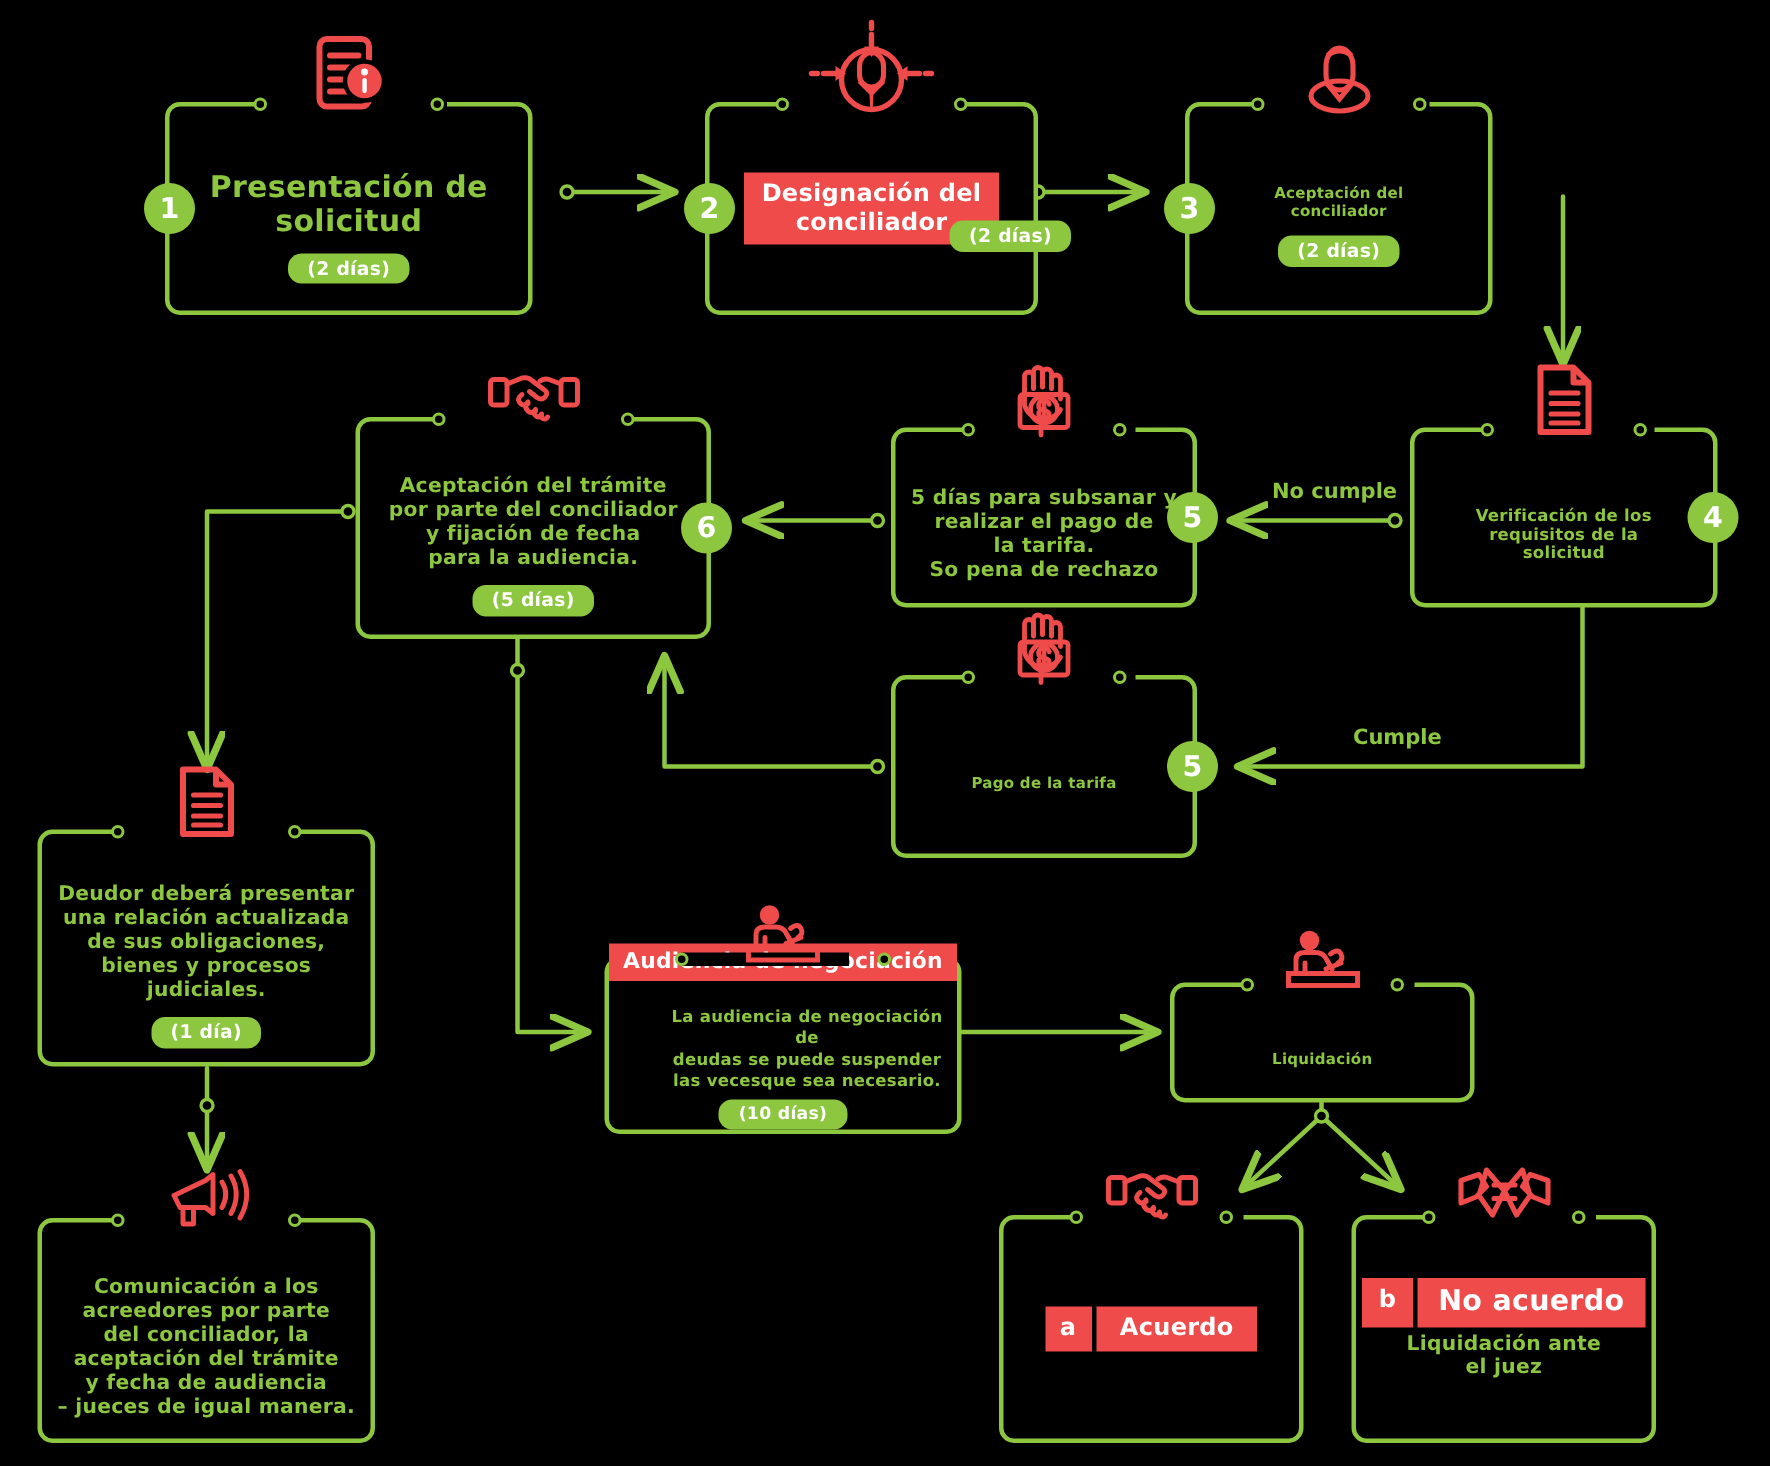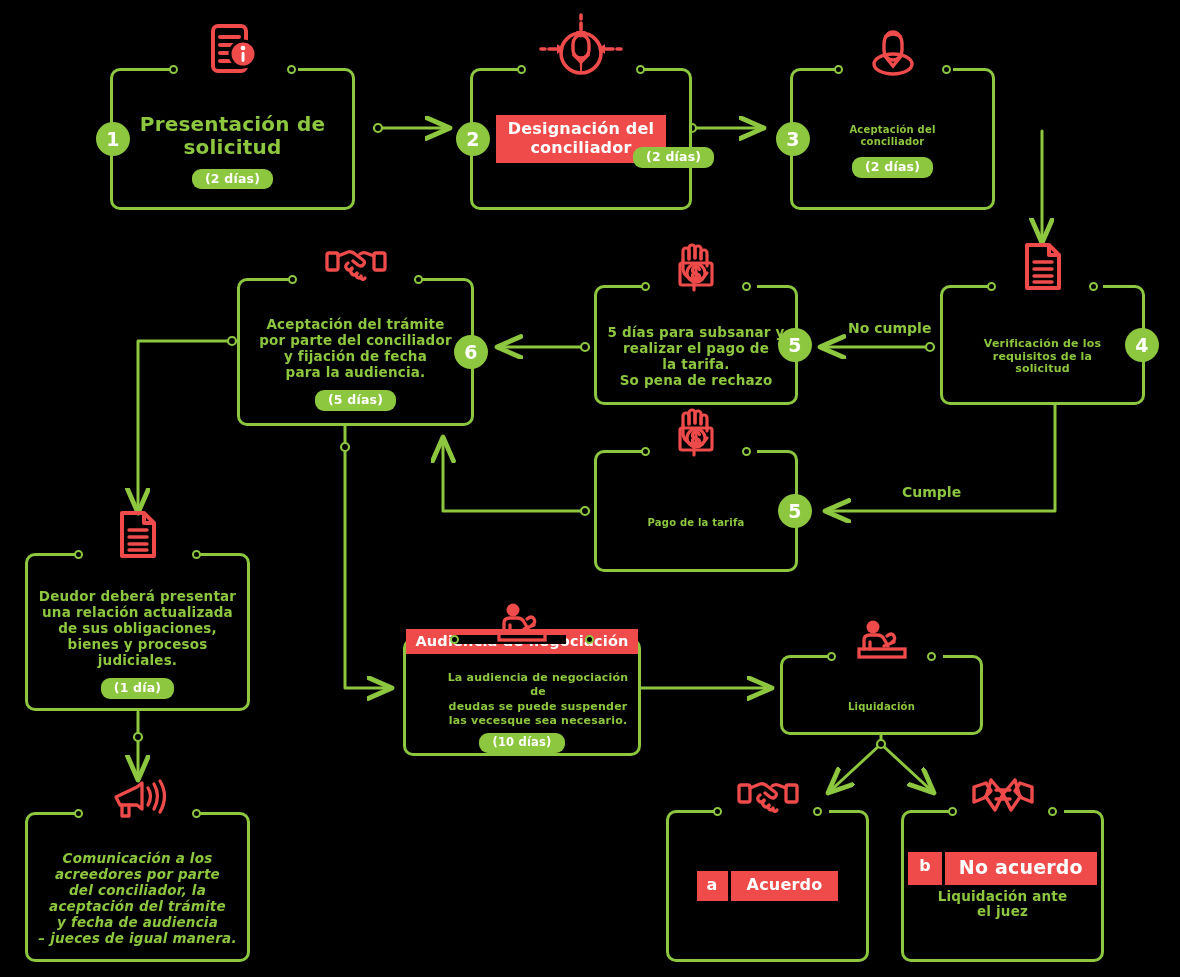--- a/index.html
+++ b/index.html
@@ -359,21 +359,21 @@
       <svg class="icn" width="56" height="44" viewBox="0 0 56 44">
         <g fill="none" stroke="#EF4B4B" stroke-width="3.3" stroke-linejoin="round" stroke-linecap="round">
           <path d="M6,19 L27,9 L32,5 L32,31 L27,27 L10,27 Z"></path>
           <path d="M12,27 L12,38 L19,38 L19,27"></path>
           <path d="M38,10 q5,8 0,17"></path>
           <path d="M44,6 q7,12 0,25"></path>
           <path d="M50,3 q9,15 0,31"></path>
         </g>
       </svg>
     </div>
-    <div class="title t14" style="white-space:pre-line;font-style:italic;">Comunicación a los
+    <div class="title t14" style="white-space:pre-line;">Comunicación a los
 acreedores por parte
 del conciliador, la
 aceptación del trámite
 y fecha de audiencia
 – jueces de igual manera.</div>
   </div>
 
   <div class="node" style="left:403px; top:638px; width:238px; height:118px;justify-content:flex-end;">
     <div class="topmask" style="left:48px; width:112px;"></div>
     <div class="dot left" style="left:44px;"></div>

